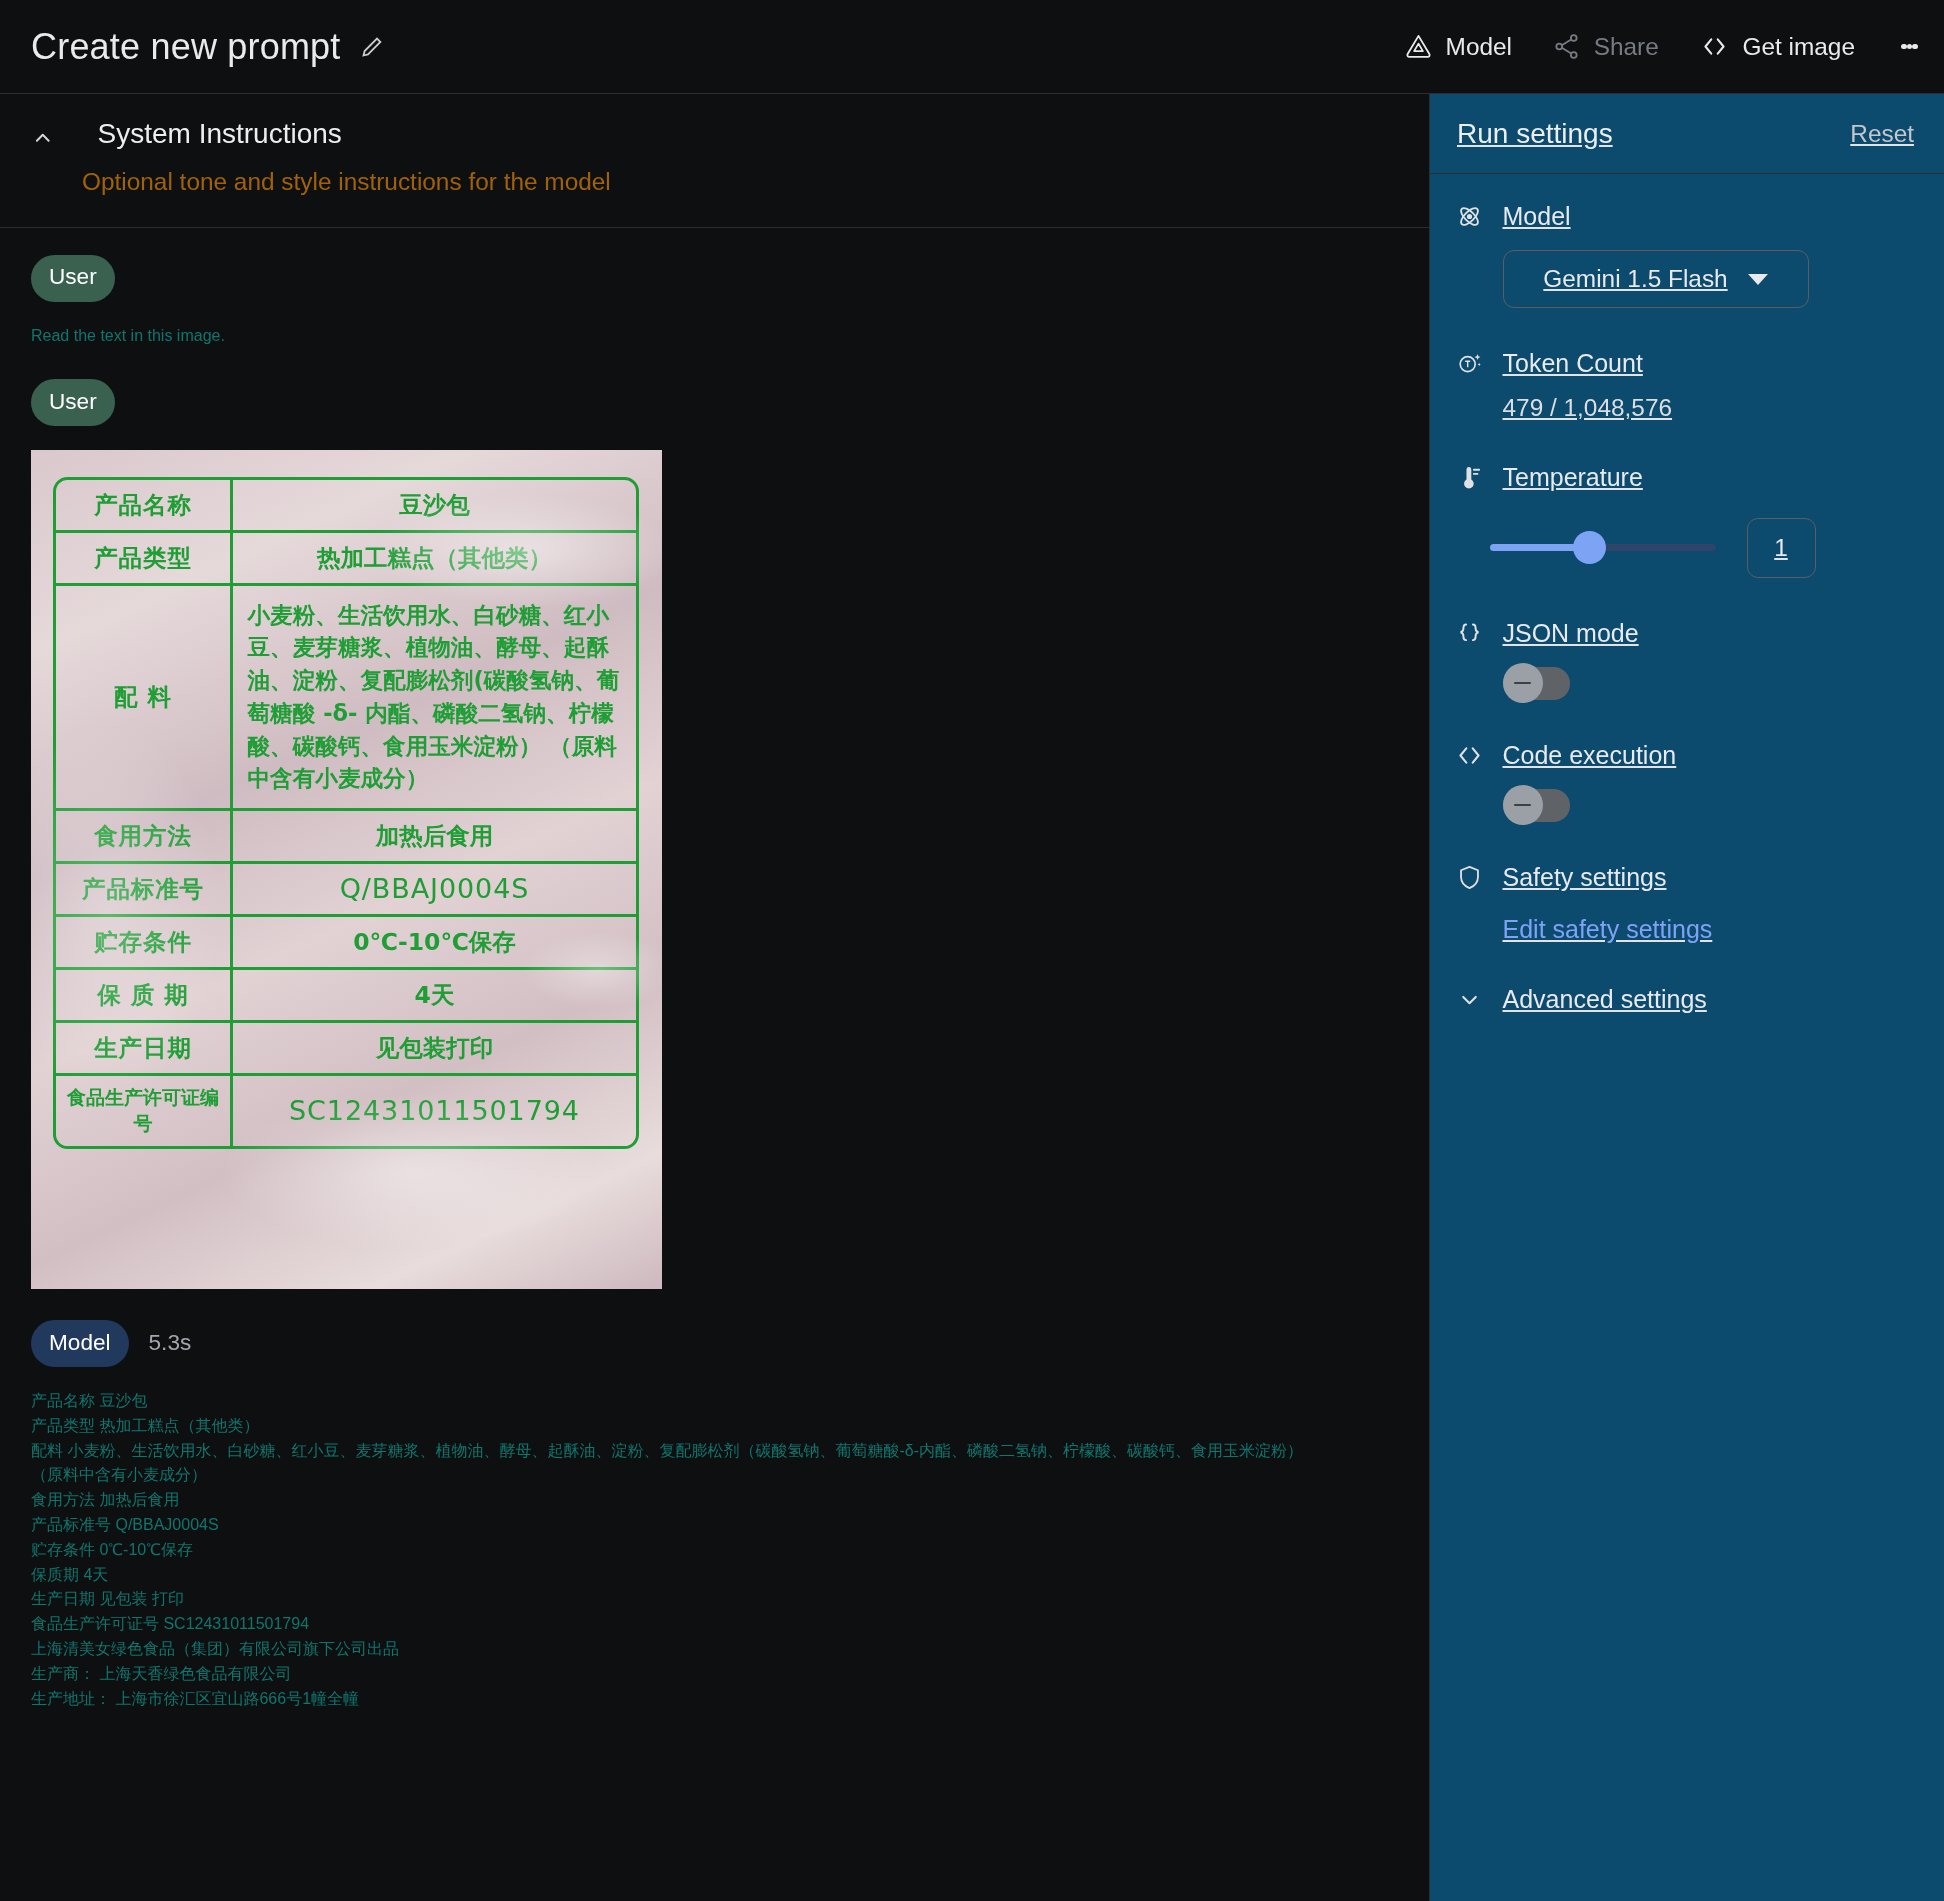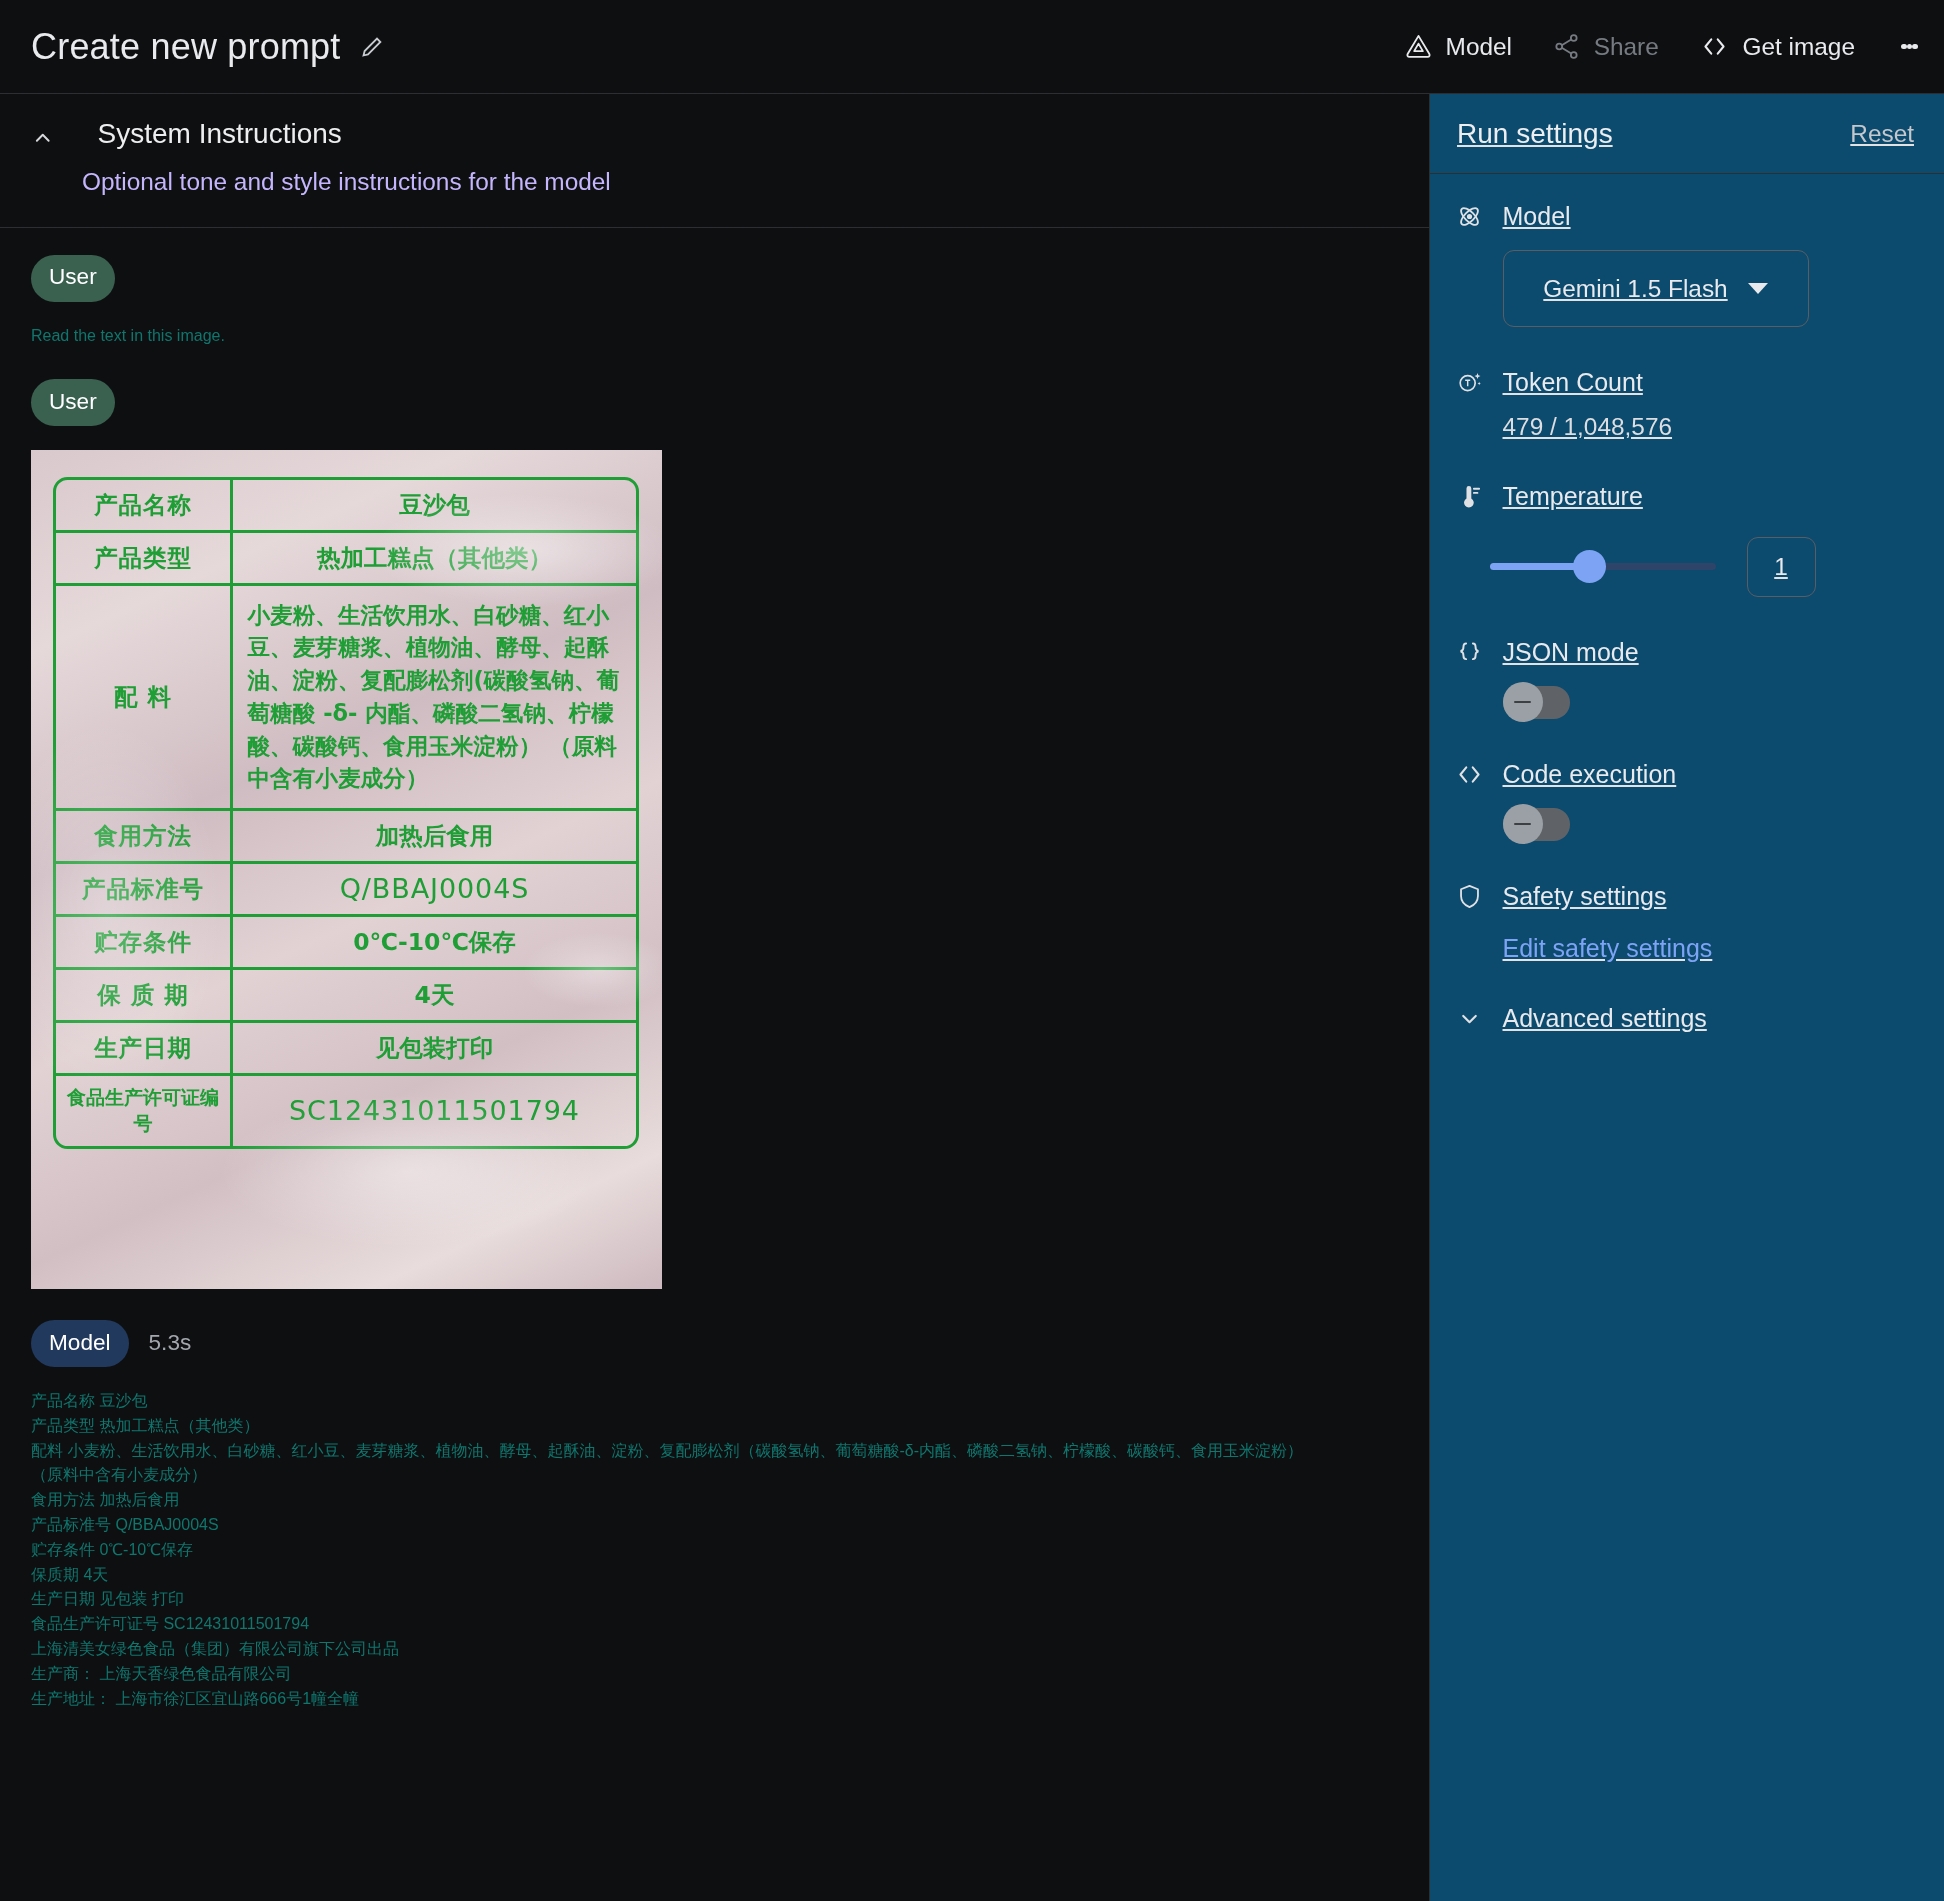--- a/index.html
+++ b/index.html
@@ -44,21 +44,21 @@
   .left {
     width: 1430px; min-width: 1430px;
     border-right: 0.9px solid #2c2e31;
     display: flex; flex-direction: column;
     overflow: hidden; background:#0e0f11;
   }
   .sys-block { padding: 23.5px 31px 31px 31px; border-bottom: 0.9px solid #2c2e31; }
   .sys-head { display: flex; align-items: flex-end; gap: 43px; }
   .chev { width: 23.5px; height: 23.5px; display:flex; align-items:center; justify-content:center; color:#d6d8db; cursor:pointer;}
   .sys-title { font-size: 28px; font-weight: 500; color: #eceef0; }
-  .sys-sub { margin-top: 18px; margin-left: 51px; font-size: 24.4px; color: #c4b5fd; }
+  .sys-sub { margin-top: 18px; margin-left: 51px; font-size: 24.4px; color: #a16207; }
 
   .turns { padding: 27px 31px 0 31px; overflow: hidden; }
   .badge {
     display: inline-block; border-radius: 904px;
     font-size: 22.6px; font-weight: 500; line-height: 1;
     padding: 11.8px 18px 12.7px 18px; color: #ffffff;
   }
   .badge.user { background: #3a6150; }
   .badge.model { background: #22395e; }
   .turn-row { display: flex; align-items: center; gap: 20px; }
@@ -110,21 +110,21 @@
   .rs-title { font-size: 28px; font-weight: 500; color: #eceef0; }
   .rs-spacer { flex: 1; }
   .rs-reset { font-size: 24.4px; color: #c4c7cc; cursor: pointer; }
   .rs-body { padding: 27px 31px 0 23.5px; }
   .setting { margin-bottom: 40px; }
   .setting-head { display: flex; align-items: center; gap: 18px; }
   .s-icon { width: 31px; min-width:31px; height: 31px; display: flex; align-items: center; justify-content: center; color: #dfe1e4; }
   .s-label { font-size: 25px; font-weight: 500; color: #e8eaed; }
   .s-value { margin-top: 14.5px; margin-left: 49px; font-size: 24.4px; color: #dcdee1; }
   .select-box {
-    margin-top: 18px; margin-left: 49px; width: 306px; height: 77px;
+    margin-top: 18px; margin-left: 49px; width: 306px; height: 58px;
     border: 0.9px solid #5a5e64; border-radius: 11px;
     display: flex; align-items: center; justify-content: center; gap: 20px;
     cursor: pointer;
   }
   .select-box .sv { font-size: 24.4px; color: #e8eaed; }
   .caret { width: 0; height: 0; border-left: 10px solid transparent; border-right: 10px solid transparent; border-top: 11px solid #e8eaed; }
   .temp-row { margin-top: 25px; margin-left: 36px; display: flex; align-items: center; gap: 31px; }
   .slider { position: relative; width: 226px; height: 7.2px; border-radius: 3.6px; background: #2e4468; cursor: pointer; }
   .slider .fill { position: absolute; left: 0; top: 0; height: 7.2px; width: 98px; border-radius: 3.6px; background: #7da3f5; }
   .slider .knob { position: absolute; left: 83px; top: -12.7px; width: 33px; height: 33px; border-radius: 50%; background: #7da3f5; }

